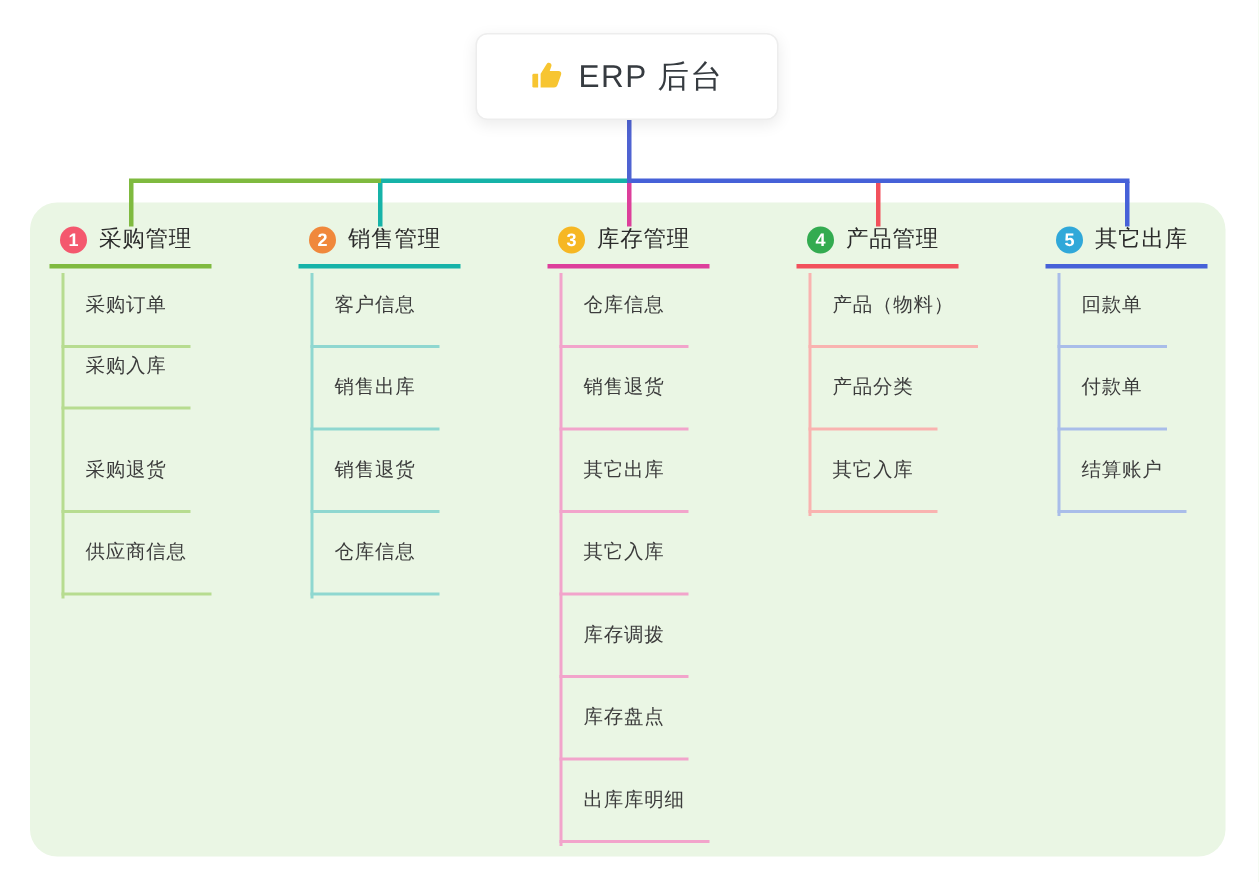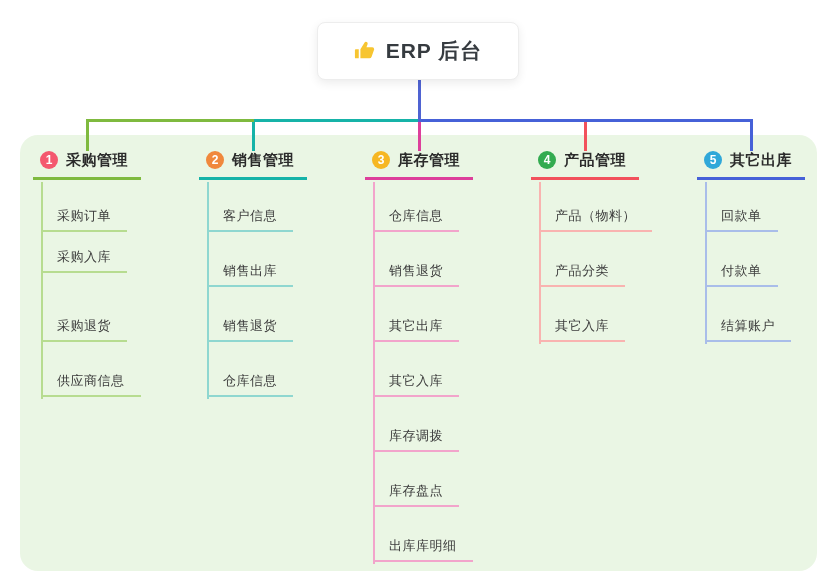--- a/index.html
+++ b/index.html
@@ -12,43 +12,43 @@
     position:absolute;left:20px;top:135px;width:797px;height:436px;
     border-radius:18px;
   }
   .root-card{
     position:absolute;left:317px;top:22px;width:202px;height:58px;
     background:#ffffff;border:1px solid #ededed;border-radius:8px;
     box-shadow:0 3px 10px rgba(0,0,0,0.08);
     display:flex;align-items:center;justify-content:center;gap:10px;
     box-sizing:border-box;
   }
-  .root-label{font-size:21px;font-weight:700;color:#363b40;letter-spacing:1px;}
+  .root-label{font-size:21px;font-weight:400;color:#363b40;letter-spacing:1px;}
   .thumb-icon{width:22px;height:22px;display:inline-block;}
   .conn{position:absolute;}
   .branch{position:absolute;top:150px;width:120px;}
   .branch-header{
     display:inline-flex;align-items:center;gap:8px;
     padding:0 0 7px 7px;width:101px;
     border-bottom:3px solid var(--line);
   }
   .badge{
     width:18px;height:18px;border-radius:50%;flex:0 0 18px;
     background:var(--badge);color:#ffffff;font-size:12px;font-weight:bold;
     line-height:18px;text-align:center;
   }
-  .branch-title{font-size:15px;font-weight:700;color:#2b2b2b;white-space:nowrap;letter-spacing:0.5px;}
+  .branch-title{font-size:15px;font-weight:400;color:#2b2b2b;white-space:nowrap;letter-spacing:0.5px;}
   .branch-trunk{position:absolute;left:8px;top:32px;width:2px;background:var(--childline);}
   .child-row{
     position:absolute;left:8px;height:50px;width:max-content;
     display:flex;align-items:flex-end;
     border-bottom:2px solid var(--childline);
     padding:0 16px 0 16px;box-sizing:content-box;
   }
-  .child-label{font-size:13px;color:#3c3c3c;white-space:nowrap;padding-bottom:5px;letter-spacing:0.5px;}
+  .child-label{font-size:13px;color:#3c3c3c;white-space:nowrap;padding-bottom:18px;letter-spacing:0.5px;}
 </style>
 </head>
 <body>
 
 <div class="panel" style="background: rgb(234, 246, 228);"></div>
 
 <div class="conn" style="left: 86px; top: 121px; width: 3px; height: 30px; background: rgb(127, 186, 63);"></div>
 <div class="conn" style="left: 252px; top: 121px; width: 3px; height: 30px; background: rgb(22, 179, 168);"></div>
 <div class="conn" style="left: 418px; top: 121px; width: 3px; height: 30px; background: rgb(221, 63, 155);"></div>
 <div class="conn" style="left: 584px; top: 121px; width: 3px; height: 30px; background: rgb(242, 81, 92);"></div>

